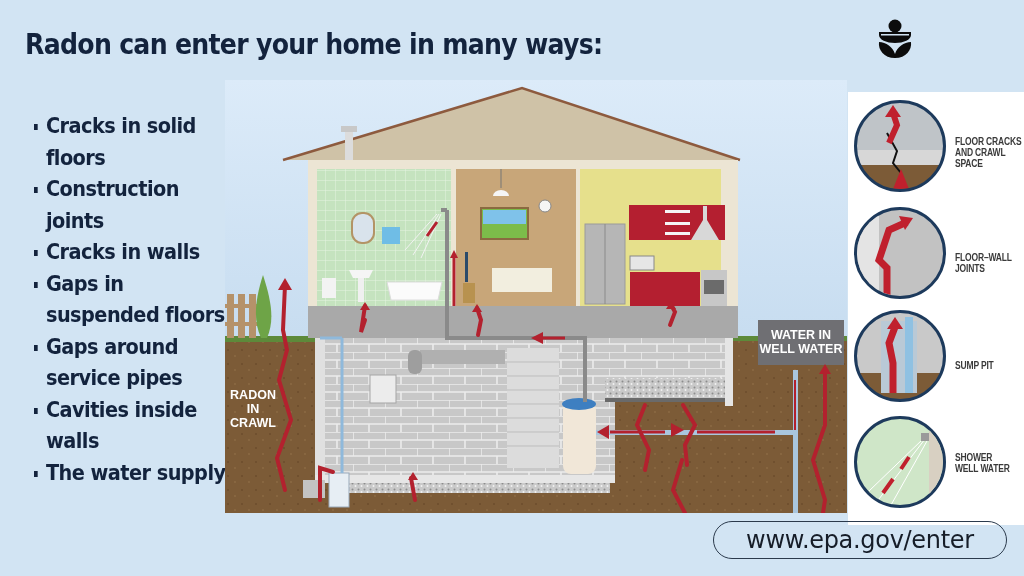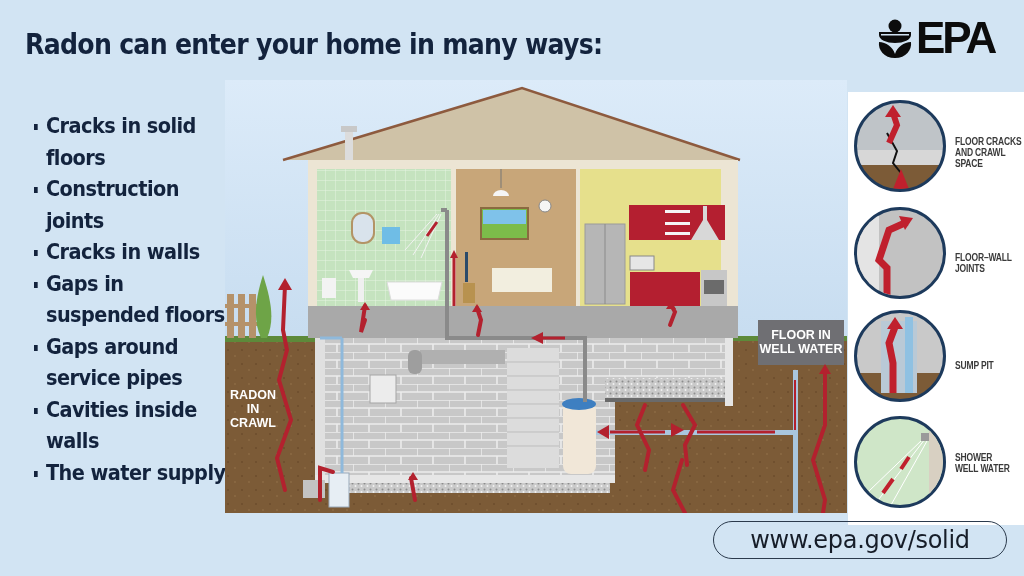--- a/index.html
+++ b/index.html
@@ -74,21 +74,20 @@
 
 <div class="title">Radon can enter your home in many ways:</div>
 
 <div class="logo">
   <svg width="38" height="40" viewBox="0 0 38 40">
     <circle cx="19" cy="8" r="6.5" fill="#0c0c0c"></circle>
     <path d="M3 14 h32 v3 a16 8 0 0 1 -32 0z" fill="#0c0c0c"></path>
     <rect x="5" y="16" width="28" height="1.5" fill="#d2e4f3"></rect>
     <path d="M19 40 C8 40 2 32 3 24 C10 24 17 29 19 36 C21 29 28 24 35 24 C36 32 30 40 19 40z" fill="#0c0c0c"></path>
   </svg>
-  <span class="logo-text">EPA</span>
 </div>
 
 <ul class="bullets">
   <li><span>Cracks in solid</span><br><span>floors</span></li>
   <li><span>Construction</span><br><span>joints</span></li>
   <li><span>Cracks in walls</span></li>
   <li><span>Gaps in</span><br><span>suspended floors</span></li>
   <li><span>Gaps around</span><br><span>service pipes</span></li>
   <li><span>Cavities inside</span><br><span>walls</span></li>
   <li><span>The water supply</span></li>
@@ -258,21 +257,21 @@
     <path d="M385 352 H440 M472 352 H550" stroke="#b3212e" stroke-width="3"></path>
     <path d="M570 350 V300" stroke="#b3212e" stroke-width="2"></path>
   </svg>
 
   
   <div class="sign-label" style="left:2px; top:308px; width:52px; color:#ffffff;">
     <span>RADON</span><br>
     <span>IN CRAWL</span>
   </div>
   <div class="sign-label" style="left:533px; top:248px; width:86px; color:#ffffff;">
-    <span>FLOOR IN</span><br>
+    <span>WATER IN</span><br>
     <span>WELL WATER</span>
   </div>
 </div>
 
 <div class="panel">
 
   <div class="circle" style="top:8px; background:linear-gradient(#bfc4c8 0 55%, #d7d7d7 55% 72%, #7c5b37 72%);">
     <svg width="86" height="86" viewBox="0 0 86 86">
       <path d="M30 30 L40 48 L36 60 L44 70" stroke="#111" stroke-width="2" fill="none"></path>
       <path d="M32 40 L40 22 L36 10" stroke="#c0202d" stroke-width="6" fill="none"></path>
@@ -313,13 +312,13 @@
       <path d="M68 20 L22 80 M66 20 L12 72 M70 22 L34 86" stroke="#ffffff" stroke-width="1"></path>
       <rect x="64" y="14" width="8" height="8" fill="#9a9a9a"></rect>
       <path d="M52 38 L44 50 M36 60 L26 74" stroke="#c0202d" stroke-width="4"></path>
     </svg>
   </div>
   <div class="circle-label" style="top:360px;">
     <span>SHOWER</span><br><span>WELL WATER</span>
   </div>
 </div>
 
-<div class="url-pill">www.epa.gov/solid</div>
+<div class="url-pill">www.epa.gov/enter</div>
 
 </body></html>

